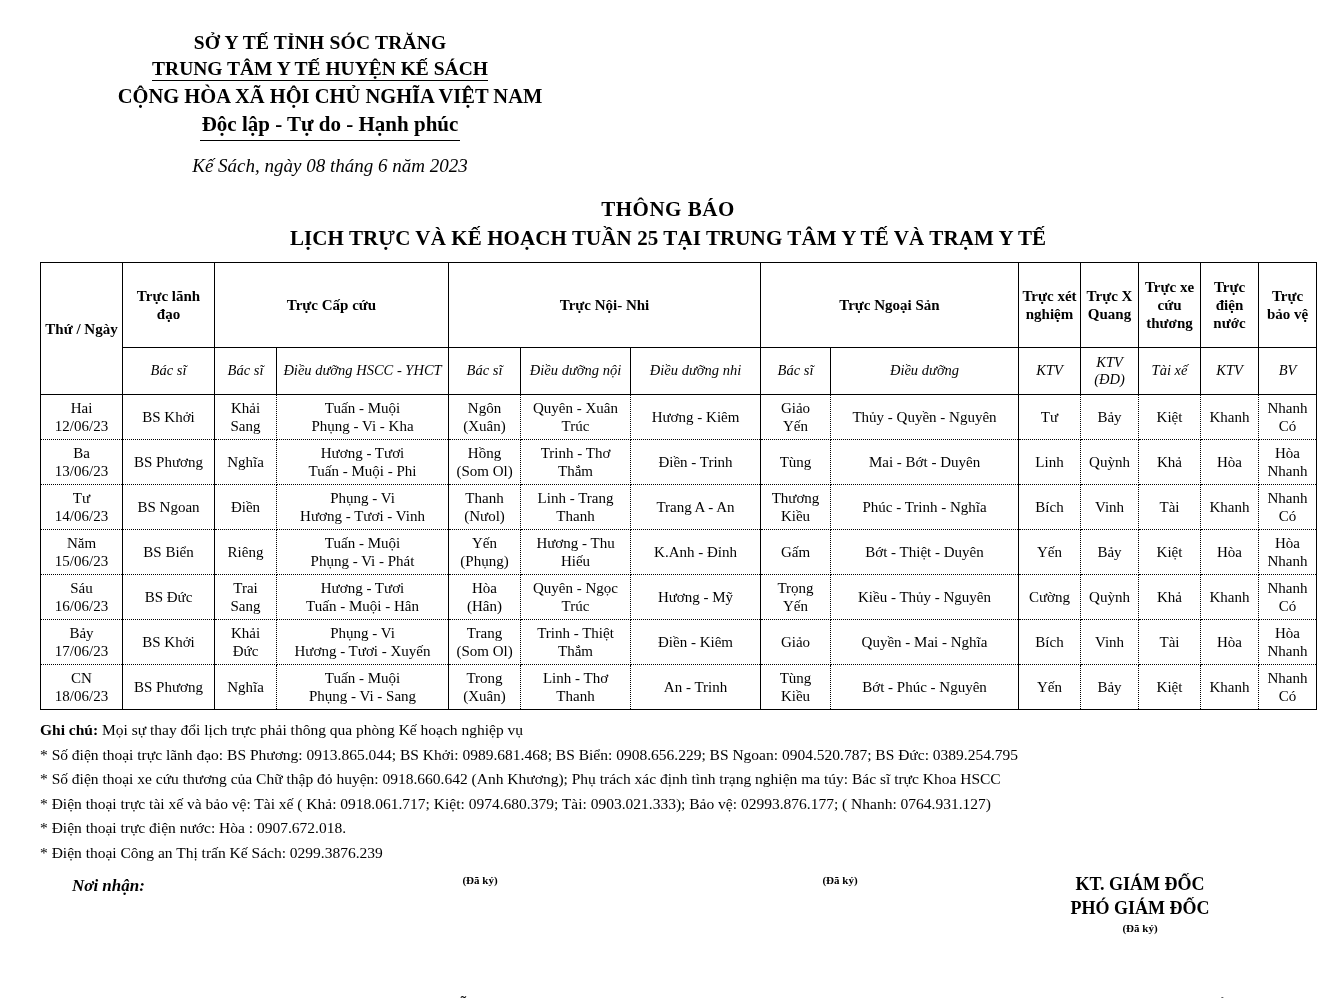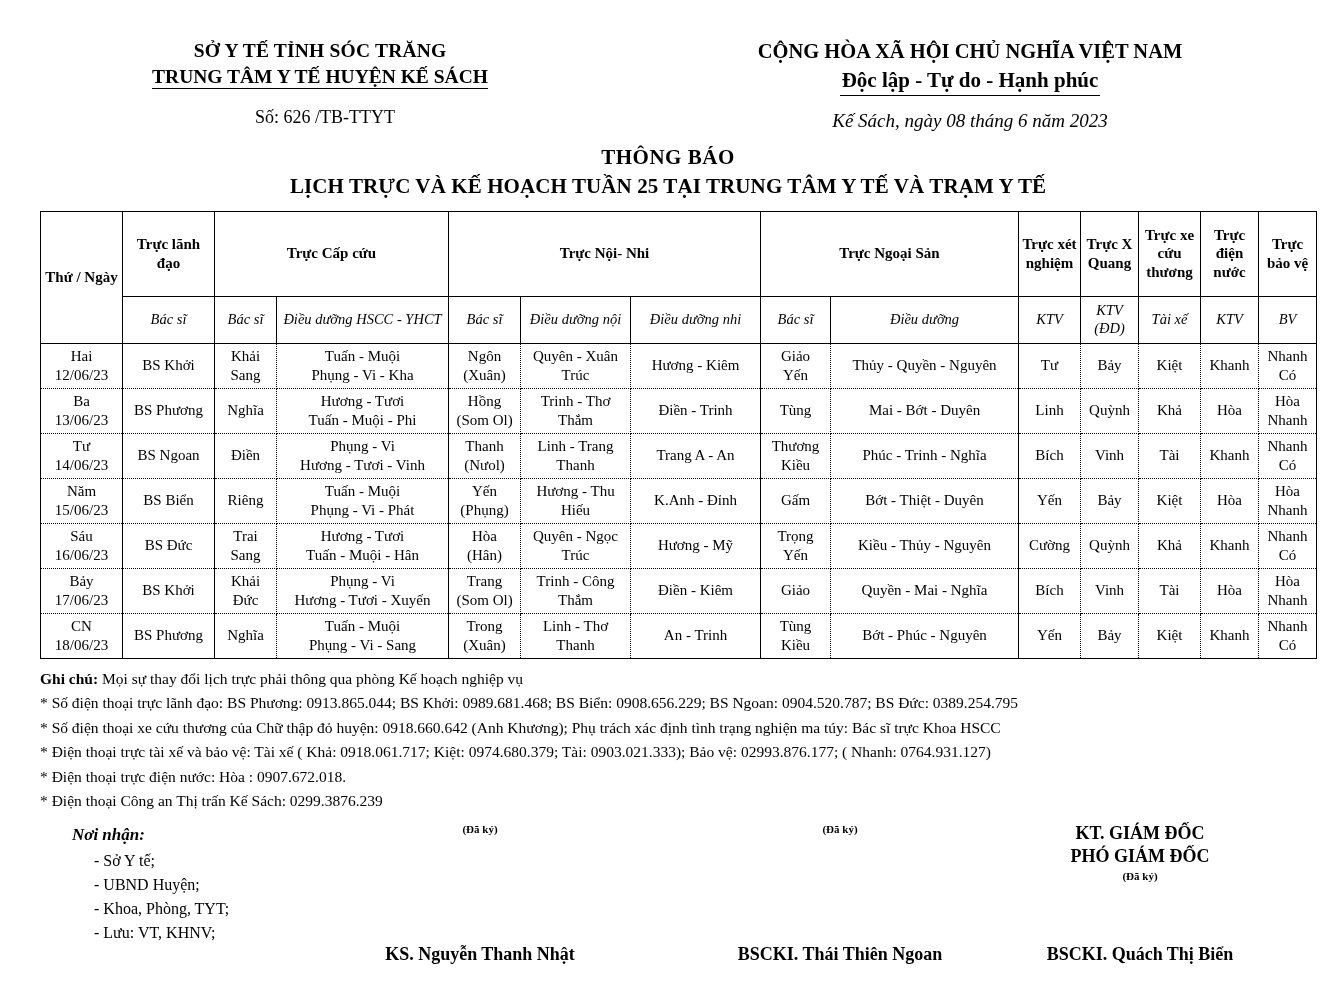--- a/index.html
+++ b/index.html
@@ -20,22 +20,22 @@
     width: 1336px;
     height: 998px;
     position: relative;
     box-sizing: border-box;
     padding: 0;
   }
 
   
   .doc-header {
     display: flex;
-    flex-direction: row;
-    padding-top: 38px;
+    flex-direction: column;
+    padding-top: 30px;
   }
   .hdr-left {
     width: 640px;
     text-align: center;
   }
   .hdr-right {
     width: 660px;
     text-align: center;
   }
   .org-line1 {
@@ -75,21 +75,21 @@
   }
   .place-date {
     font-style: italic;
     font-size: 19px;
     margin-top: 14px;
   }
 
   
   .title-block {
     text-align: center;
-    margin-top: 12px;
+    margin-top: 19px;
   }
   .title-main {
     font-weight: bold;
     font-size: 21px;
     letter-spacing: 0.5px;
     line-height: 1.25;
   }
   .title-sub {
     font-weight: bold;
     font-size: 21px;
@@ -224,21 +224,20 @@
 </style>
 </head>
 <body>
 
 <div class="page">
 
   <div class="doc-header">
     <div class="hdr-left">
       <div class="org-line1">SỞ Y TẾ TỈNH SÓC TRĂNG</div>
       <div class="org-line2"><span class="ul-part">TRUNG TÂM Y TẾ HUYỆN KẾ SÁCH</span></div>
-      <div class="doc-number">Số: 626 /TB-TTYT</div>
     </div>
     <div class="hdr-right">
       <div class="nation-line1">CỘNG HÒA XÃ HỘI CHỦ NGHĨA VIỆT NAM</div>
       <div class="nation-line2">Độc lập - Tự do - Hạnh phúc</div>
       <div class="place-date">Kế Sách, ngày 08 tháng 6 năm 2023</div>
     </div>
   </div>
 
   <div class="title-block">
     <div class="title-main">THÔNG BÁO</div>
@@ -545,21 +544,21 @@
             </td>
             <td class="cell2">
               <span>Phụng - Vi</span>
               <span>Hương - Tươi - Xuyến</span>
             </td>
             <td class="cell2 grp-start">
               <span>Trang</span>
               <span>(Som Ol)</span>
             </td>
             <td class="cell2">
-              <span>Trinh - Công</span>
+              <span>Trinh - Thiệt</span>
               <span>Thắm</span>
             </td>
             <td class="cell2">
               <span>Điền - Kiêm</span>
             </td>
             <td class="cell2 grp-start">
               <span>Giảo</span>
             </td>
             <td class="cell2">
               <span>Quyền - Mai - Nghĩa</span>
@@ -642,26 +641,20 @@
         <div class="note-row">* Số điện thoại xe cứu thương của Chữ thập đỏ huyện: 0918.660.642 (Anh Khương); Phụ trách xác định tình trạng nghiện ma túy: Bác sĩ trực Khoa HSCC</div>
         <div class="note-row">* Điện thoại trực tài xế và bảo vệ: Tài  xế ( Khả: 0918.061.717;   Kiệt: 0974.680.379; Tài: 0903.021.333);  Bảo vệ: 02993.876.177; ( Nhanh: 0764.931.127)</div>
         <div class="note-row">* Điện thoại trực điện nước: Hòa : 0907.672.018.</div>
         <div class="note-row">* Điện thoại Công an Thị trấn Kế Sách: 0299.3876.239</div>
       </div>
   </div>
 
   <div class="sig-area">
     <div class="recipients">
       <div class="rec-title">Nơi nhận:</div>
-      <ul id="recipients-list">
-          <li>- Sở Y tế;</li>
-          <li>- UBND Huyện;</li>
-          <li>- Khoa, Phòng, TYT;</li>
-          <li>- Lưu: VT, KHNV;</li>
-        </ul>
     </div>
 
     <div class="sig-col c1">
       <div class="sig-signed">(Đã ký)</div>
       <div class="sig-name">KS. Nguyễn Thanh Nhật</div>
     </div>
 
     <div class="sig-col c2">
       <div class="sig-signed">(Đã ký)</div>
       <div class="sig-name">BSCKI. Thái Thiên Ngoan</div>

